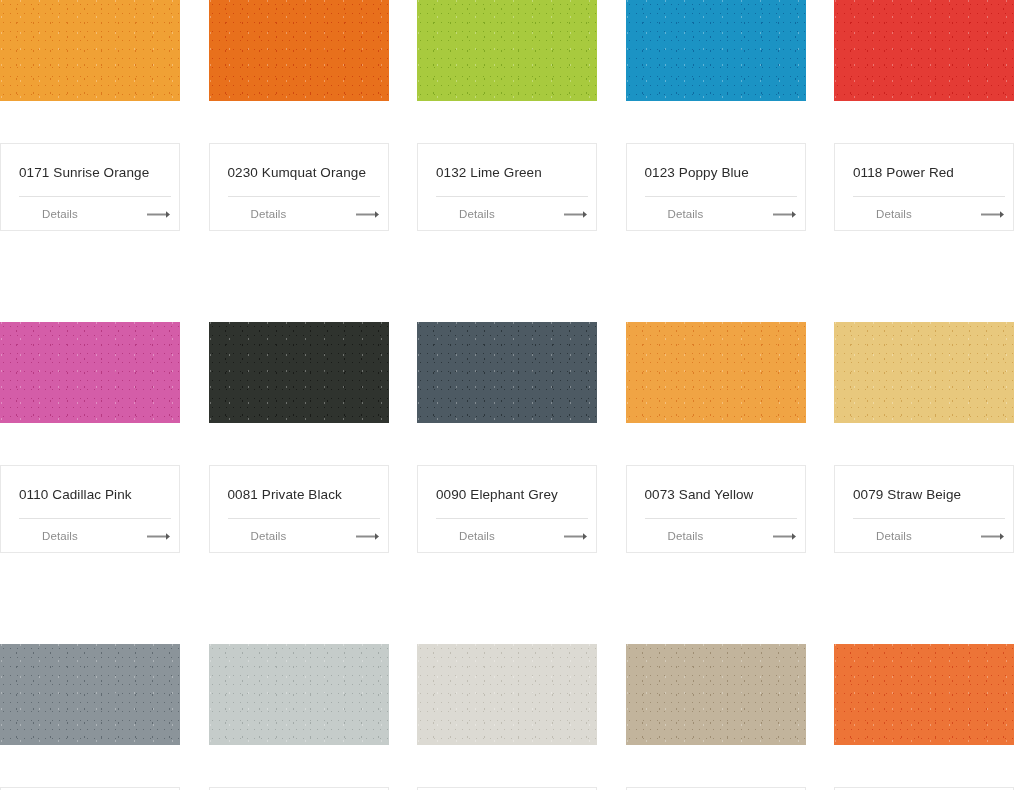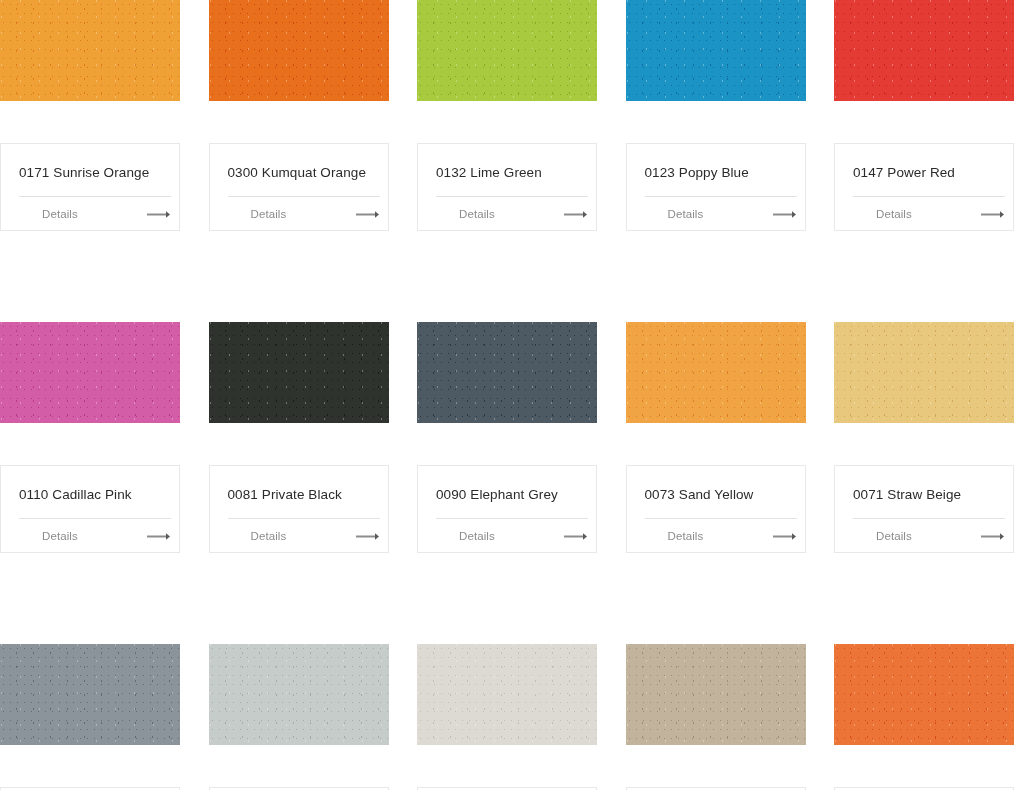--- a/index.html
+++ b/index.html
@@ -118,21 +118,21 @@
       </div>
     </div>
   </div>
 
   <div class="product-card">
     <a class="swatch" style="background: rgb(232, 112, 28);">
       <span class="speckle" style="background-image: radial-gradient(rgb(207, 93, 16) 0.6px, transparent 0.7px), radial-gradient(rgb(207, 93, 16) 0.5px, transparent 0.6px), radial-gradient(rgb(207, 93, 16) 0.8px, transparent 0.9px); background-size: 7px 9px, 11px 6px, 17px 14px; background-position: 0px 0px, 3px 4px, 8px 2px;"></span>
       <span class="speckle-l" style="background-image: radial-gradient(rgb(255, 255, 255) 0.5px, transparent 0.6px), radial-gradient(rgb(255, 255, 255) 0.7px, transparent 0.8px); background-size: 13px 10px, 19px 16px; background-position: 5px 3px, 11px 9px;"></span>
     </a>
     <div class="info-card">
-      <div class="card-title">0300 Kumquat Orange</div>
+      <div class="card-title">0230 Kumquat Orange</div>
       <div class="card-divider"></div>
       <div class="card-footer">
         <span class="details-label">Details</span>
         <svg class="arrow-icon" viewBox="0 0 24 9" aria-hidden="true">
           <line x1="0" y1="4.5" x2="20" y2="4.5" stroke="#8c8c8c" stroke-width="2"></line>
           <path d="M19 1.2 L23 4.5 L19 7.8 Z" fill="#5a5a5a"></path>
         </svg>
       </div>
     </div>
   </div>
@@ -172,21 +172,21 @@
       </div>
     </div>
   </div>
 
   <div class="product-card">
     <a class="swatch" style="background: rgb(228, 59, 53);">
       <span class="speckle" style="background-image: radial-gradient(rgb(205, 42, 38) 0.6px, transparent 0.7px), radial-gradient(rgb(205, 42, 38) 0.5px, transparent 0.6px), radial-gradient(rgb(205, 42, 38) 0.8px, transparent 0.9px); background-size: 7px 9px, 11px 6px, 17px 14px; background-position: 0px 0px, 3px 4px, 8px 2px;"></span>
       <span class="speckle-l" style="background-image: radial-gradient(rgb(255, 255, 255) 0.5px, transparent 0.6px), radial-gradient(rgb(255, 255, 255) 0.7px, transparent 0.8px); background-size: 13px 10px, 19px 16px; background-position: 5px 3px, 11px 9px;"></span>
     </a>
     <div class="info-card">
-      <div class="card-title">0147 Power Red</div>
+      <div class="card-title">0118 Power Red</div>
       <div class="card-divider"></div>
       <div class="card-footer">
         <span class="details-label">Details</span>
         <svg class="arrow-icon" viewBox="0 0 24 9" aria-hidden="true">
           <line x1="0" y1="4.5" x2="20" y2="4.5" stroke="#8c8c8c" stroke-width="2"></line>
           <path d="M19 1.2 L23 4.5 L19 7.8 Z" fill="#5a5a5a"></path>
         </svg>
       </div>
     </div>
   </div>
@@ -262,21 +262,21 @@
       </div>
     </div>
   </div>
 
   <div class="product-card">
     <a class="swatch" style="background: rgb(232, 200, 125);">
       <span class="speckle" style="background-image: radial-gradient(rgb(212, 177, 101) 0.6px, transparent 0.7px), radial-gradient(rgb(212, 177, 101) 0.5px, transparent 0.6px), radial-gradient(rgb(212, 177, 101) 0.8px, transparent 0.9px); background-size: 7px 9px, 11px 6px, 17px 14px; background-position: 0px 0px, 3px 4px, 8px 2px;"></span>
       <span class="speckle-l" style="background-image: radial-gradient(rgb(255, 255, 255) 0.5px, transparent 0.6px), radial-gradient(rgb(255, 255, 255) 0.7px, transparent 0.8px); background-size: 13px 10px, 19px 16px; background-position: 5px 3px, 11px 9px;"></span>
     </a>
     <div class="info-card">
-      <div class="card-title">0071 Straw Beige</div>
+      <div class="card-title">0079 Straw Beige</div>
       <div class="card-divider"></div>
       <div class="card-footer">
         <span class="details-label">Details</span>
         <svg class="arrow-icon" viewBox="0 0 24 9" aria-hidden="true">
           <line x1="0" y1="4.5" x2="20" y2="4.5" stroke="#8c8c8c" stroke-width="2"></line>
           <path d="M19 1.2 L23 4.5 L19 7.8 Z" fill="#5a5a5a"></path>
         </svg>
       </div>
     </div>
   </div>

